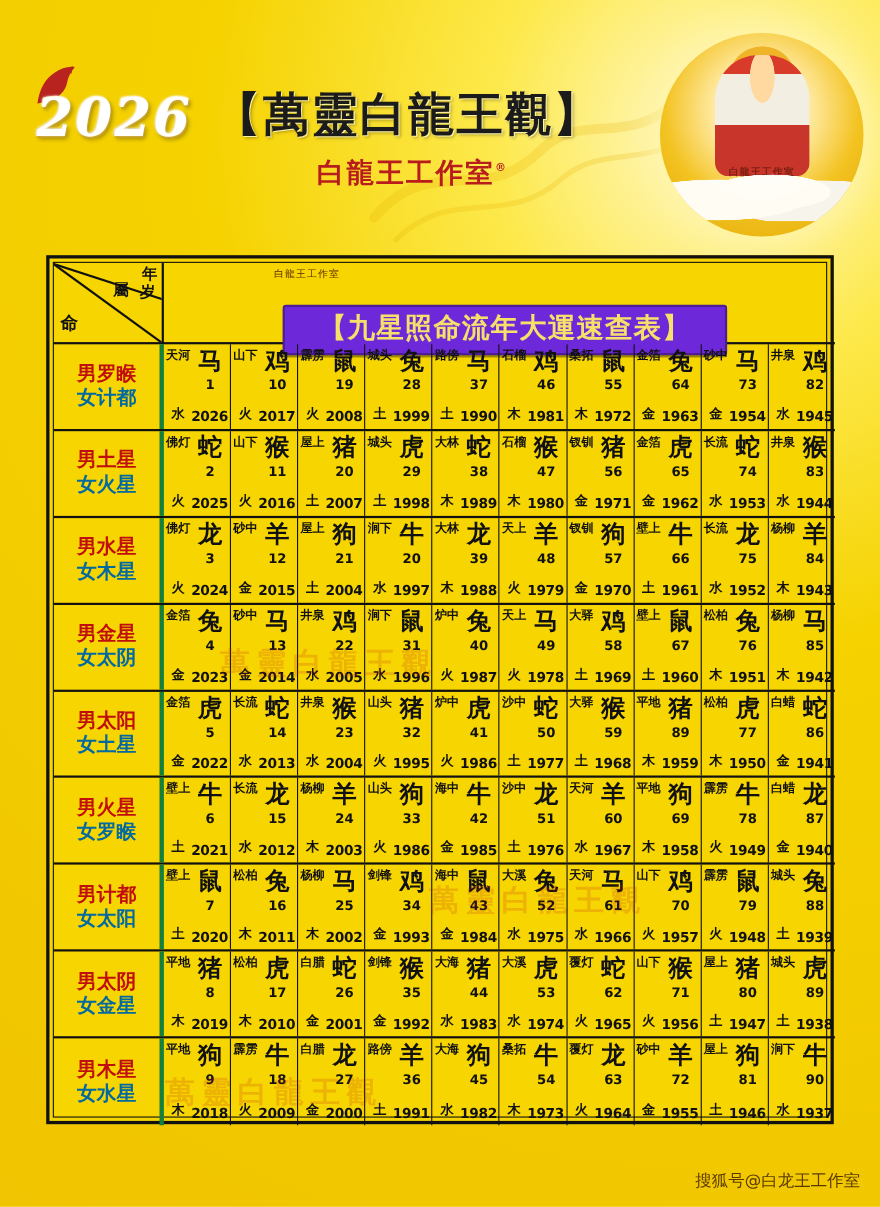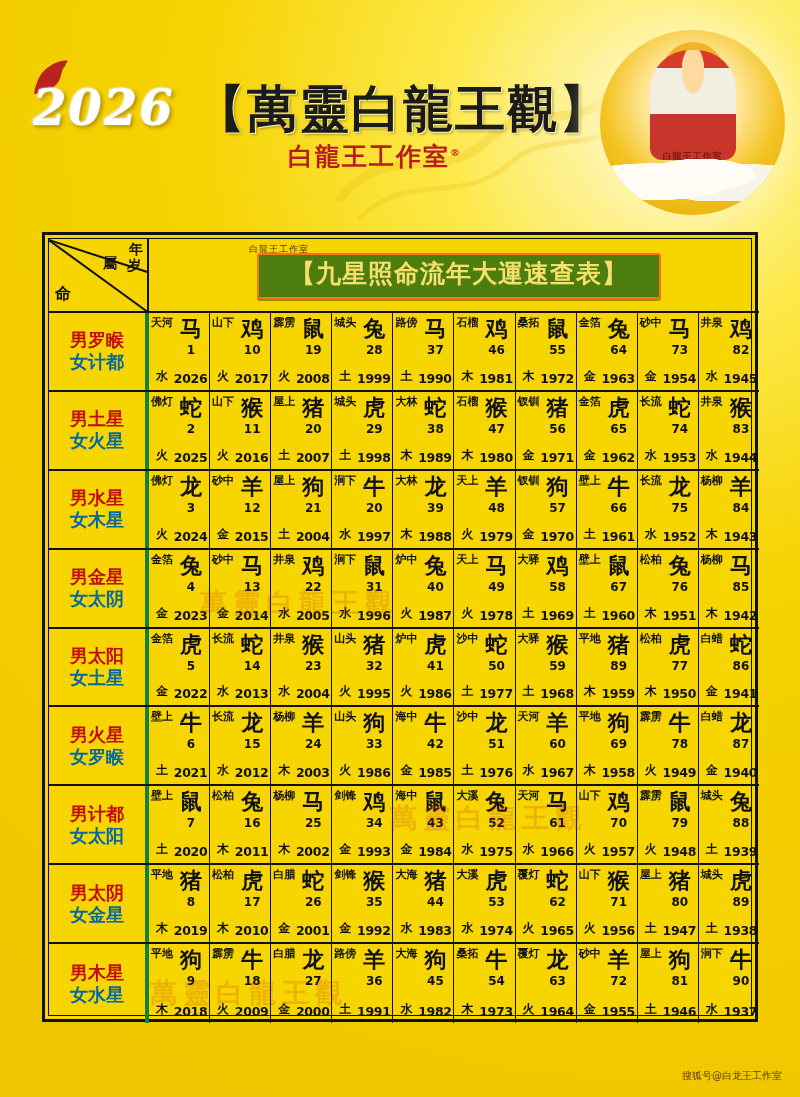--- a/index.html
+++ b/index.html
@@ -29,21 +29,21 @@
     background:linear-gradient(180deg,#fff6c0 0%,#e8b500 48%,#8c6200 100%);
     -webkit-background-clip:text;background-clip:text;color:transparent;
     line-height:70px;text-align:center;
   }
   .horse-mark{
     position:absolute;left:30px;top:58px;width:42px;height:40px;
   }
   .title-main{
     position:absolute;left:195px;top:76px;width:380px;height:48px;
     font-family:"DejaVu Serif","Liberation Serif",serif;
-    font-size:50px;font-weight:bold;letter-spacing:2px;
+    font-size:42px;font-weight:bold;letter-spacing:2px;
     color:#1b1b1b;
     text-shadow:1px 1px 0 #fff5a8, 2px 2px 3px rgba(0,0,0,.3);
     white-space:nowrap;
   }
   .title-sub{
     position:absolute;left:288px;top:140px;width:230px;height:30px;
     font-family:"DejaVu Serif","Liberation Serif",serif;
     font-size:25px;font-weight:bold;letter-spacing:2px;color:#b91c1c;
     white-space:nowrap;
   }
@@ -109,22 +109,22 @@
   .corner .c-ming{position:absolute;left:6px;bottom:6px;font-size:16px;font-weight:bold;color:#111;}
 
   .head-band{
     position:absolute;left:100px;top:0;width:610px;height:74px;
     border-bottom:2px solid #111;box-sizing:border-box;
   }
   .studio-mini{
     position:absolute;left:100px;top:4px;font-size:9px;color:#5c2b00;letter-spacing:1px;
   }
   .banner{
-    position:absolute;left:108px;top:14px;width:400px;height:42px;
-    background:#4d7c0f;border:2px solid #f97316;border-radius:3px;
+    position:absolute;left:108px;top:38px;width:400px;height:42px;
+    background:#6d28d9;border:2px solid #4c1d95;border-radius:3px;
     box-shadow:0 2px 0 rgba(0,0,0,.35);
   }
   .banner span{
     display:block;line-height:38px;text-align:center;
     font-family:"DejaVu Serif","Liberation Serif",serif;
     font-size:25px;font-weight:bold;color:#f7e06a;letter-spacing:1px;white-space:nowrap;
   }
 
   
   .grid{position:absolute;left:0;top:74px;width:710px;height:710px;}
@@ -173,21 +173,21 @@
   .wm{
     position:absolute;color:rgba(200,40,20,.20);font-weight:bold;
     font-family:"DejaVu Serif","Liberation Serif",serif;
     pointer-events:none;white-space:nowrap;
   }
   .wm1{left:200px;top:585px;font-size:27px;letter-spacing:6px;}
   .wm2{left:390px;top:800px;font-size:27px;letter-spacing:6px;}
   .wm3{left:150px;top:975px;font-size:27px;letter-spacing:6px;}
 
   .footer{
-    position:absolute;right:18px;bottom:14px;font-size:10px;color:#5a3a00;
+    position:absolute;right:18px;bottom:14px;font-size:15px;color:#5a3a00;
   }
 </style>
 </head>
 <body>
 
 <div class="page">
 
   <div class="header">
 
     <svg class="dragon-watermark" viewBox="0 0 400 220">

